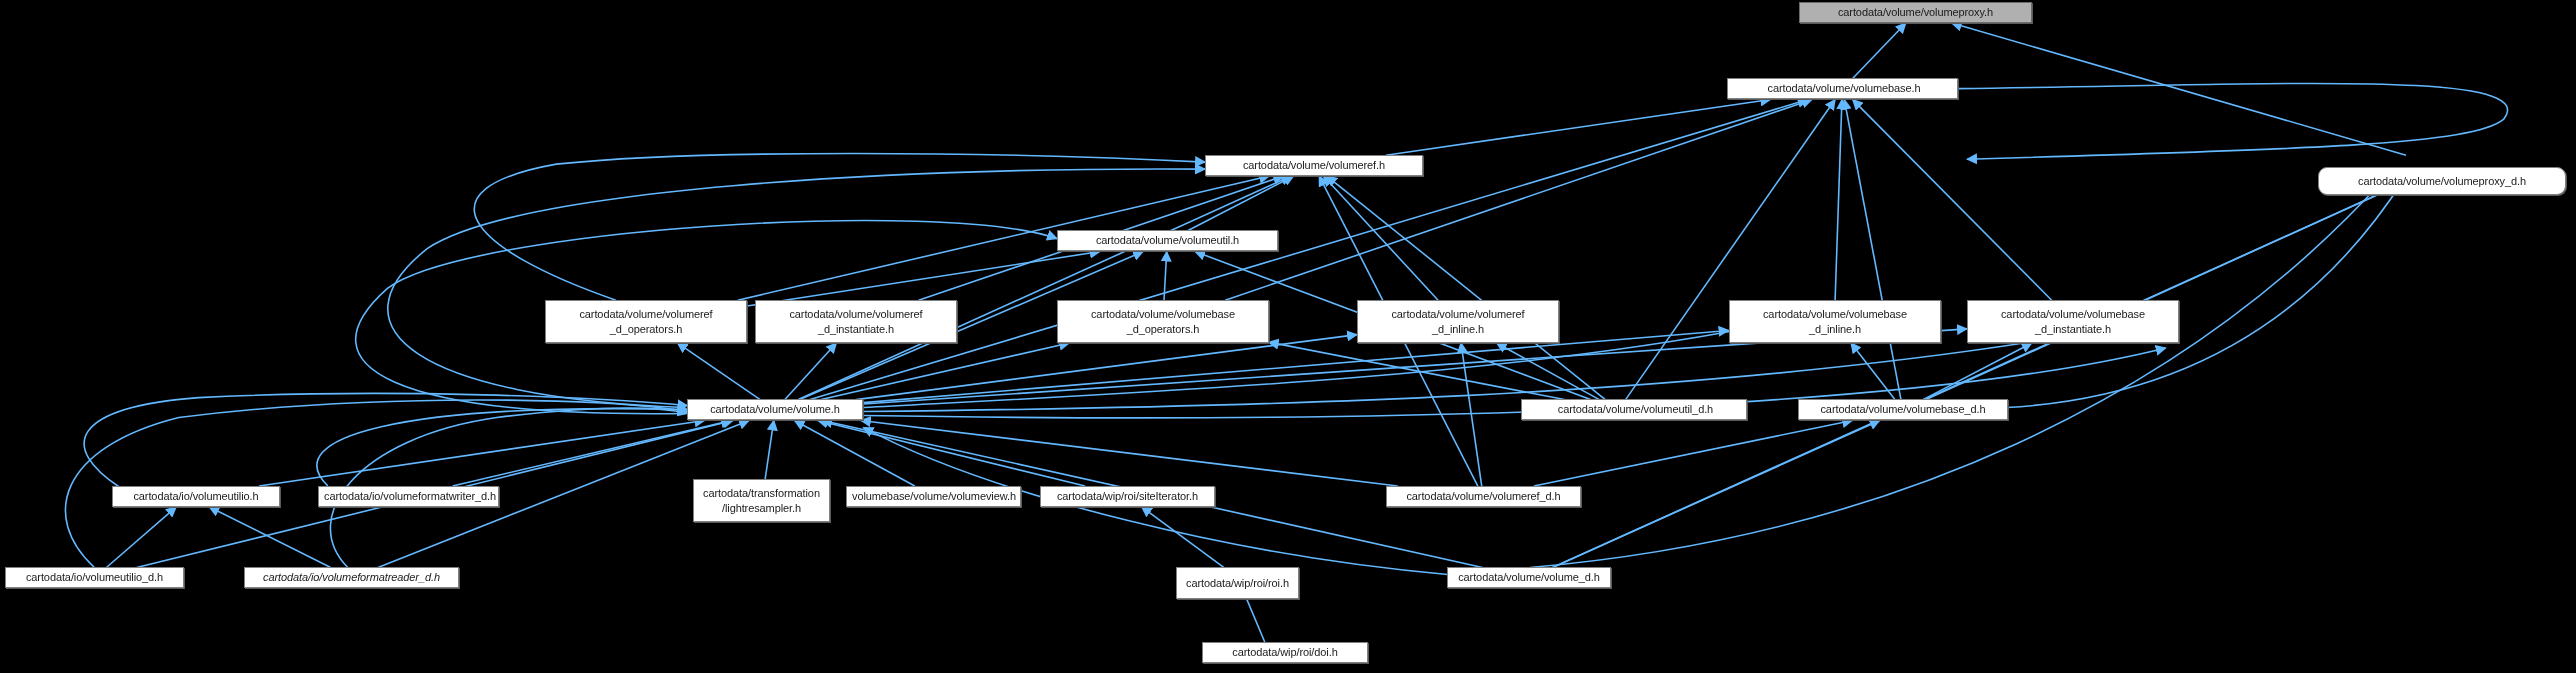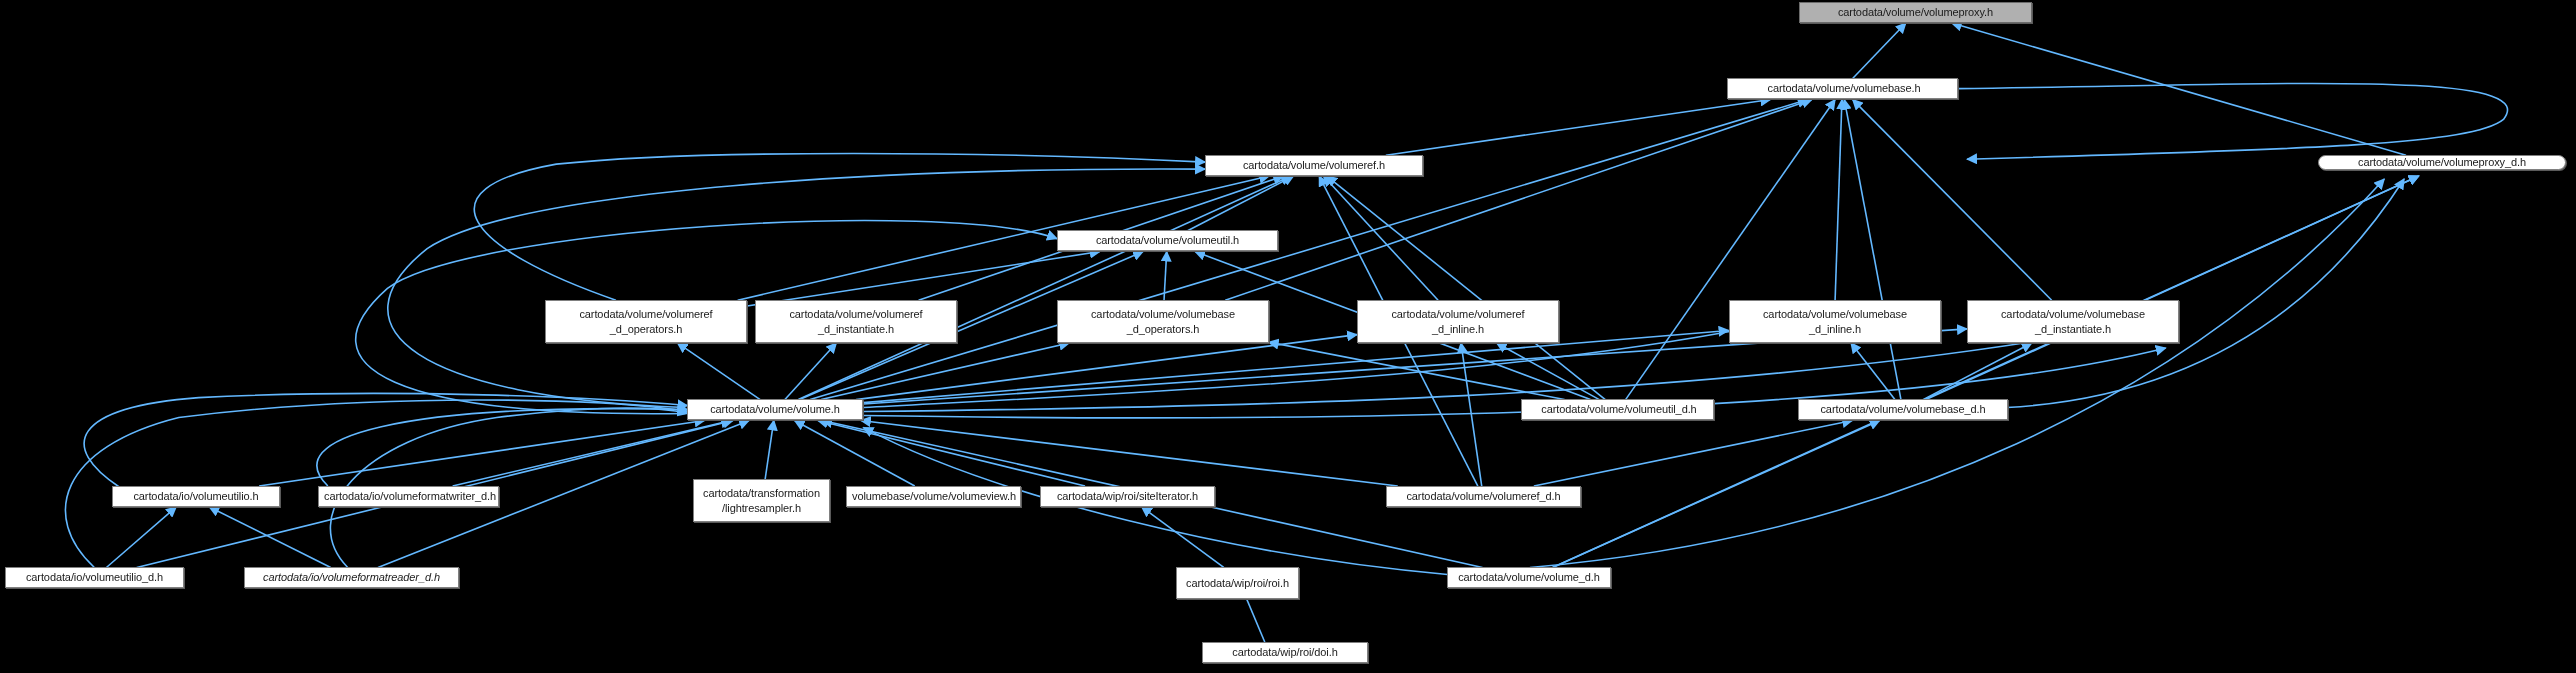--- a/index.html
+++ b/index.html
@@ -123,37 +123,37 @@
         <path d="M 95 571 C 40 520 60 450 180 420 C 380 395 610 400 692 414" stroke="#63b8ff" stroke-width="1.6" fill="none" marker-end="url(#arrow)"></path>
         <path d="M 350 571 C 300 520 360 440 500 420 C 600 408 660 408 692 416" stroke="#63b8ff" stroke-width="1.6" fill="none" marker-end="url(#arrow)"></path>
         <path d="M 1457 578 C 1250 560 1000 500 869 430" stroke="#63b8ff" stroke-width="1.6" fill="none" marker-end="url(#arrow)"></path>
         <path d="M 1540 571 C 1900 540 2200 400 2400 180" stroke="#63b8ff" stroke-width="1.6" fill="none" marker-end="url(#arrow)"></path>
         <path d="M 2020 410 C 2200 400 2330 320 2420 180" stroke="#63b8ff" stroke-width="1.6" fill="none" marker-end="url(#arrow)"></path>
       </g>
   </svg>
   <div id="nodes-layer">
       <div class="node root" style="left: 1799px; top: 2px; width: 233px; height: 21px;"><span class="node-label">cartodata/volume/volumeproxy.h</span></div>
       <div class="node" style="left: 1727px; top: 78px; width: 231px; height: 21px; padding-left: 8px;"><span class="node-label">cartodata/volume/volumebase.h</span></div>
-      <div class="node" style="left: 2318px; top: 155px; width: 248px; height: 15px; border-radius: 9px;"><span class="node-label">cartodata/volume/volumeproxy_d.h</span></div>
+      <div class="node" style="left: 2318px; top: 167px; width: 248px; height: 28px; border-radius: 9px;"><span class="node-label">cartodata/volume/volumeproxy_d.h</span></div>
       <div class="node" style="left: 1205px; top: 155px; width: 218px; height: 21px;"><span class="node-label">cartodata/volume/volumeref.h</span></div>
       <div class="node" style="left: 1057px; top: 230px; width: 221px; height: 21px;"><span class="node-label">cartodata/volume/volumeutil.h</span></div>
       <div class="node" style="left: 545px; top: 300px; width: 202px; height: 43px;"><span class="node-label">cartodata/volume/volumeref
 _d_operators.h</span></div>
       <div class="node" style="left: 755px; top: 300px; width: 202px; height: 43px;"><span class="node-label">cartodata/volume/volumeref
 _d_instantiate.h</span></div>
       <div class="node" style="left: 1057px; top: 300px; width: 212px; height: 43px;"><span class="node-label">cartodata/volume/volumebase
 _d_operators.h</span></div>
       <div class="node" style="left: 1357px; top: 300px; width: 202px; height: 43px;"><span class="node-label">cartodata/volume/volumeref
 _d_inline.h</span></div>
       <div class="node" style="left: 1729px; top: 300px; width: 212px; height: 43px;"><span class="node-label">cartodata/volume/volumebase
 _d_inline.h</span></div>
       <div class="node" style="left: 1967px; top: 300px; width: 212px; height: 43px;"><span class="node-label">cartodata/volume/volumebase
 _d_instantiate.h</span></div>
       <div class="node" style="left: 687px; top: 399px; width: 176px; height: 21px;"><span class="node-label">cartodata/volume/volume.h</span></div>
-      <div class="node" style="left: 1521px; top: 399px; width: 193px; height: 21px; padding-left: 8px;"><span class="node-label">cartodata/volume/volumeutil_d.h</span></div>
+      <div class="node" style="left: 1521px; top: 399px; width: 226px; height: 21px; padding-left: 8px;"><span class="node-label">cartodata/volume/volumeutil_d.h</span></div>
       <div class="node" style="left: 1798px; top: 399px; width: 210px; height: 21px;"><span class="node-label">cartodata/volume/volumebase_d.h</span></div>
       <div class="node" style="left: 112px; top: 486px; width: 168px; height: 21px;"><span class="node-label">cartodata/io/volumeutilio.h</span></div>
       <div class="node" style="left: 318px; top: 486px; width: 181px; height: 21px; justify-content: center;"><span class="node-label">cartodata/io/volumeformatwriter_d.h</span></div>
       <div class="node" style="left: 693px; top: 479px; width: 137px; height: 43px;"><span class="node-label">cartodata/transformation
 /lightresampler.h</span></div>
       <div class="node" style="left: 846px; top: 486px; width: 175px; height: 21px;"><span class="node-label">volumebase/volume/volumeview.h</span></div>
       <div class="node" style="left: 1040px; top: 486px; width: 175px; height: 21px;"><span class="node-label">cartodata/wip/roi/siteIterator.h</span></div>
       <div class="node" style="left: 1386px; top: 486px; width: 195px; height: 21px;"><span class="node-label">cartodata/volume/volumeref_d.h</span></div>
       <div class="node" style="left: 5px; top: 567px; width: 179px; height: 21px; justify-content: center;"><span class="node-label">cartodata/io/volumeutilio_d.h</span></div>
       <div class="node" style="left: 244px; top: 567px; width: 215px; height: 21px; font-style: italic;"><span class="node-label">cartodata/io/volumeformatreader_d.h</span></div>

